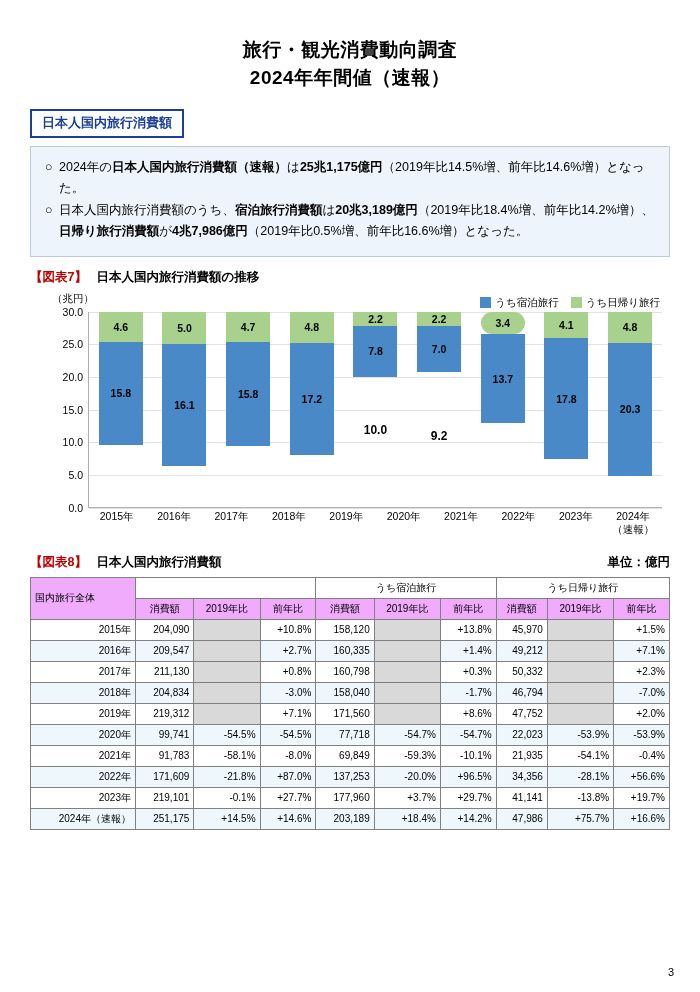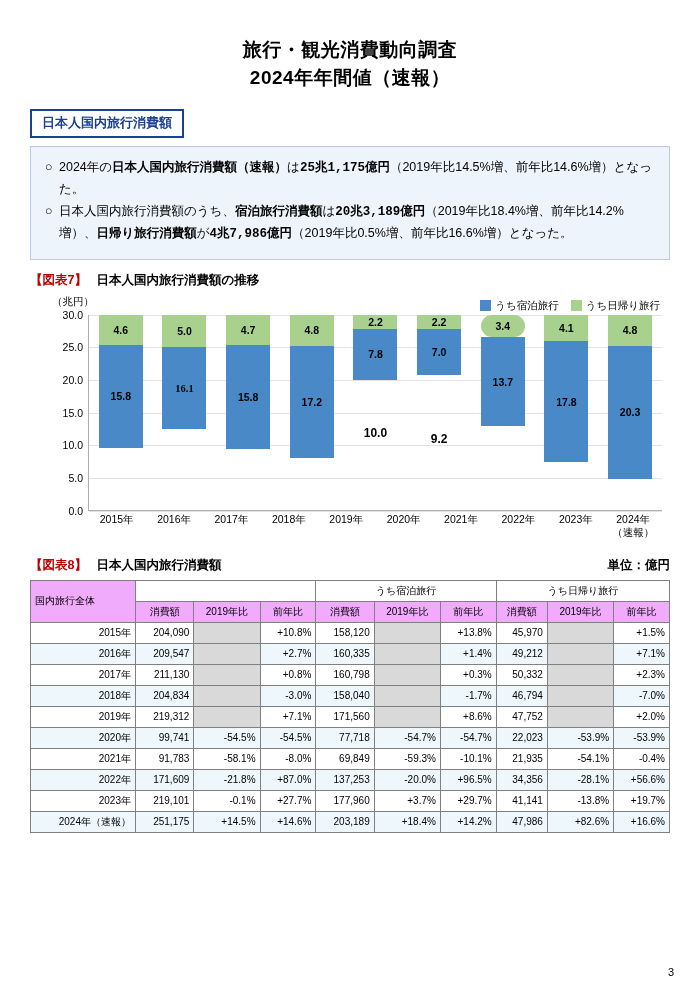--- a/index.html
+++ b/index.html
@@ -33,21 +33,21 @@
   .summary {
     margin-top: 8px;
     background: #eef4fb;
     border: 1px solid #b9cbe4;
     padding: 10px 14px 12px 14px;
     font-size: 12.5px;
     line-height: 1.65;
   }
   .summary p { margin: 0 0 2px 0; text-indent: 0; padding-left: 14px; position: relative; }
   .summary p .marker { position:absolute; left:0; top:0; }
-  .b { font-weight: bold; font-family: Liberation Mono, monospace; }
+  .b { font-weight: bold; }
 
   
   .figcap { margin-top: 12px; font-size: 12.5px; font-weight: bold; }
   .figcap .tag { color: #c00000; }
   .figcap .txt { color: #000; margin-left: 6px; }
   .unit-right { float:right; font-weight:bold; font-size:12.5px; }
 
   
   .chart-wrap { position:relative; margin-top: 6px; height: 250px; }
   .chart-unit { position:absolute; left: 22px; top: 0px; font-size: 10.5px; }
@@ -150,21 +150,21 @@
             </div>
             <div class="seg blue" style="height: 103.227px;">
               <span class="val">15.8</span>
             </div>
           </div>
           <div class="barcol">
             <div class="total" style="bottom: 141.853px;">21.1</div>
             <div class="seg green" style="height: 32.6667px;">
               <span class="val">5.0</span>
             </div>
-            <div class="seg blue" style="height: 82px; font-family: Liberation Serif, serif;">
+            <div class="seg blue" style="height: 122px;">
               <span class="val">16.1</span>
             </div>
           </div>
           <div class="barcol">
             <div class="total" style="bottom: 137.933px;">20.5</div>
             <div class="seg green" style="height: 30.7067px;">
               <span class="val">4.7</span>
             </div>
             <div class="seg blue" style="height: 103.227px;">
               <span class="val">15.8</span>
@@ -380,20 +380,20 @@
         </tr>
         <tr class="row-alt">
           <td class="rowhdr">2024年（速報）</td>
           <td>251,175</td>
           <td>+14.5%</td>
           <td>+14.6%</td>
           <td>203,189</td>
           <td>+18.4%</td>
           <td>+14.2%</td>
           <td>47,986</td>
-          <td>+82.6%</td>
+          <td>+75.7%</td>
           <td>+16.6%</td>
         </tr>
       </tbody>
   </table>
 
   <div class="pagenum">3</div>
 </div>
 
 </body></html>

